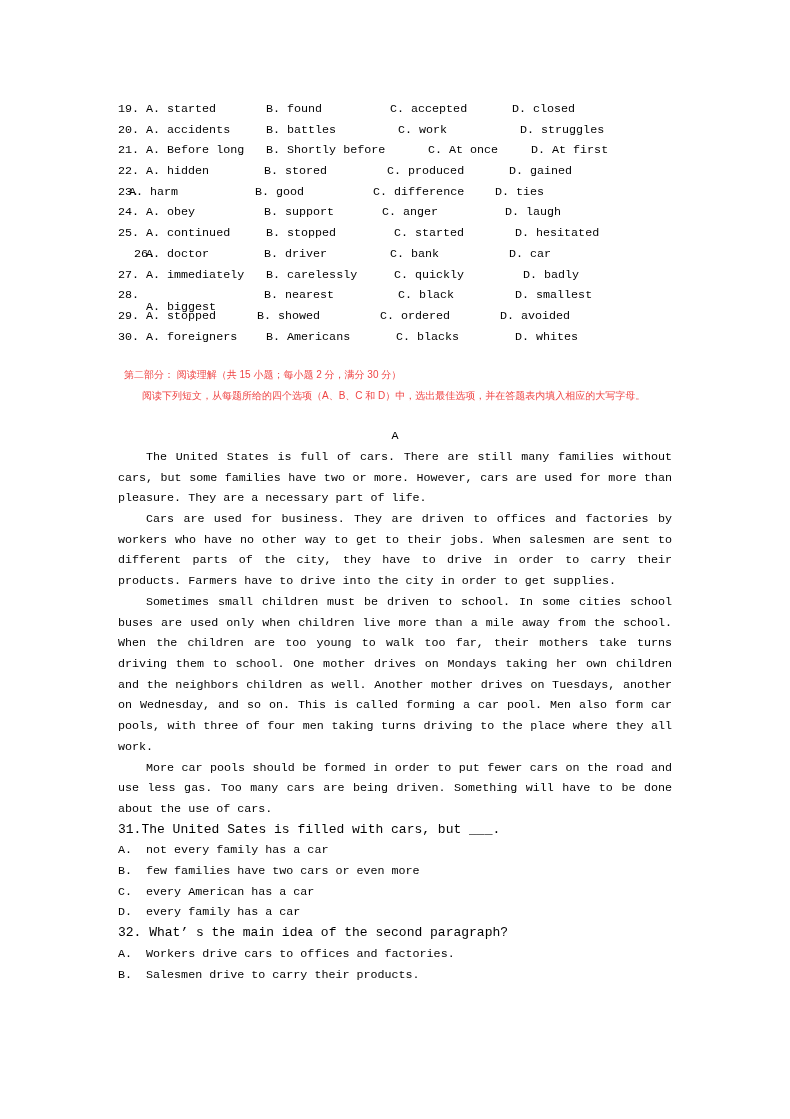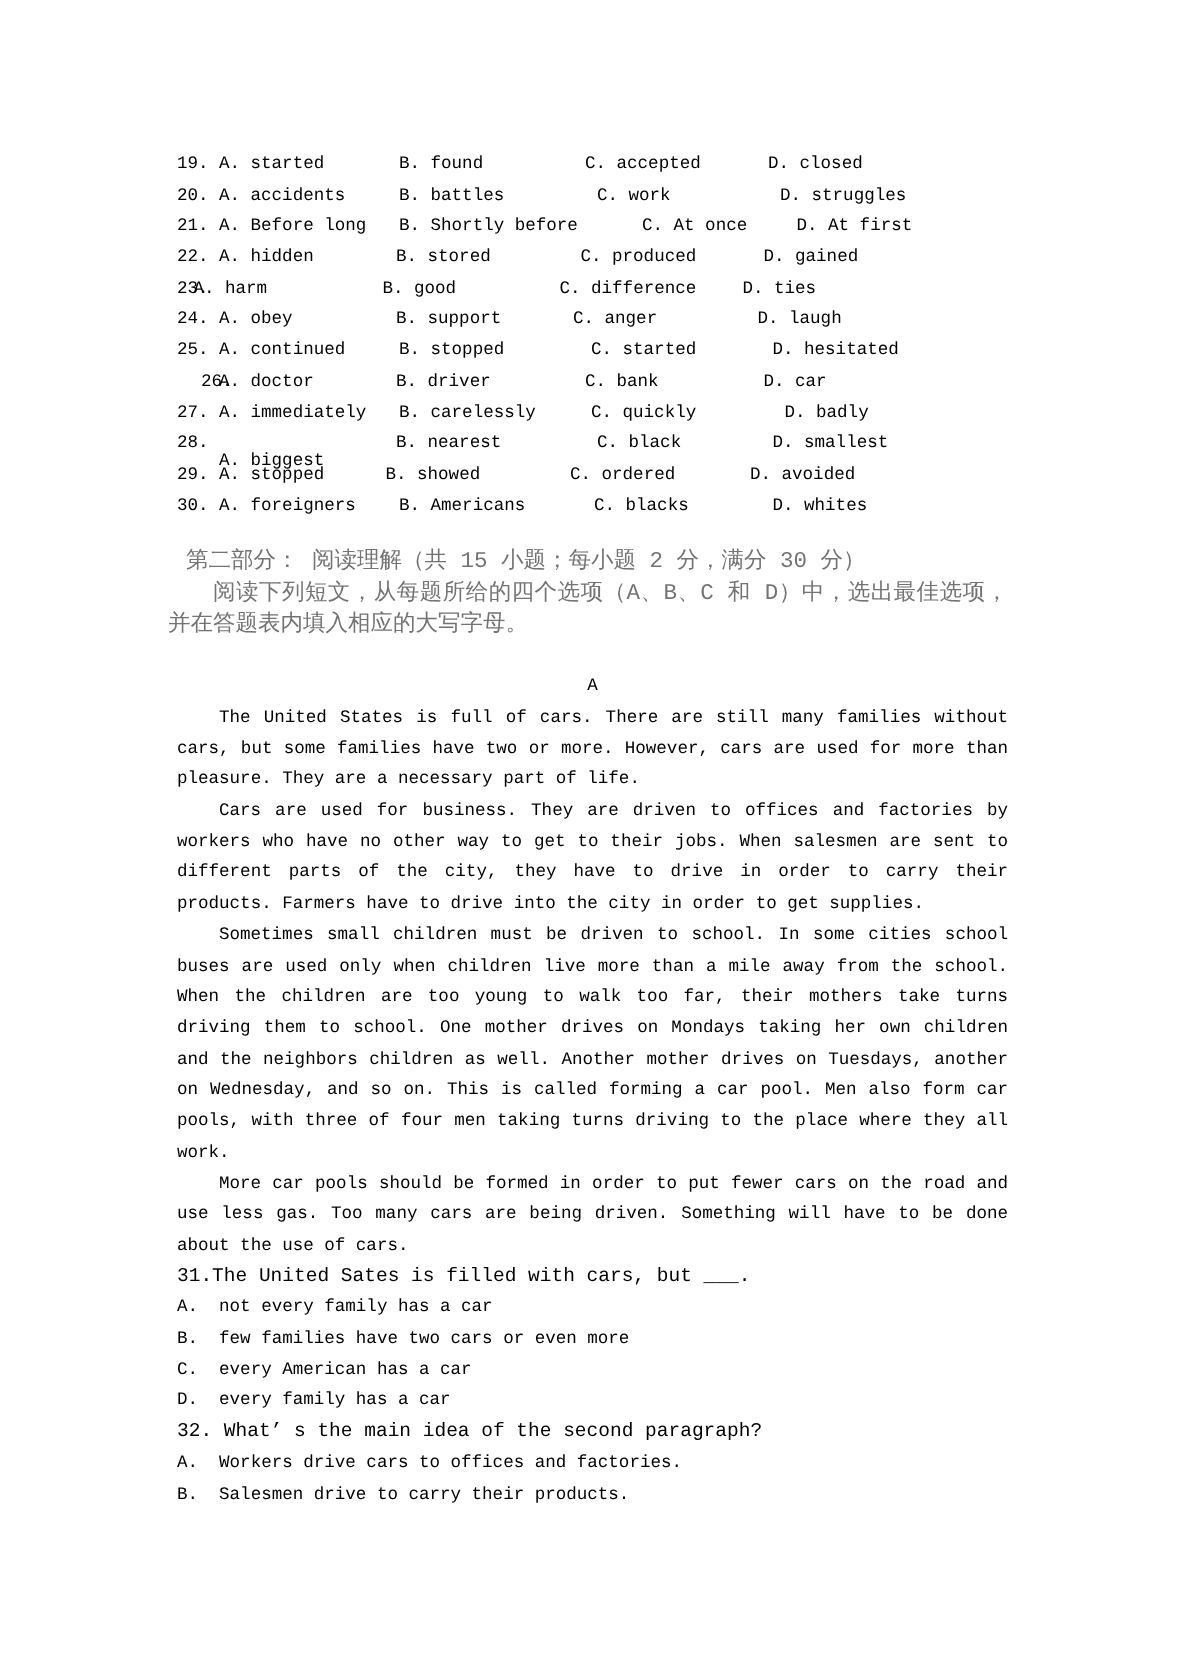--- a/index.html
+++ b/index.html
@@ -42,24 +42,24 @@
   }
   .mc-row .col {
     position: absolute;
     top: 0;
     white-space: pre;
   }
 
   
   .cn-block {
     margin-top: 17px;
-    font-family: Liberation Mono, monospace;
-    font-size: 15px;
+    font-family: Liberation Sans, sans-serif;
+    font-size: 10px;
     line-height: 21px;
-    color: #737373;
+    color: #ef4444;
   }
   .cn-line-1 { padding-left: 6px; }
   .cn-para {
     text-indent: 30px;
     text-align: justify;
     text-justify: inter-character;
     margin-left: -6px;
     width: 560px;
   }
 

